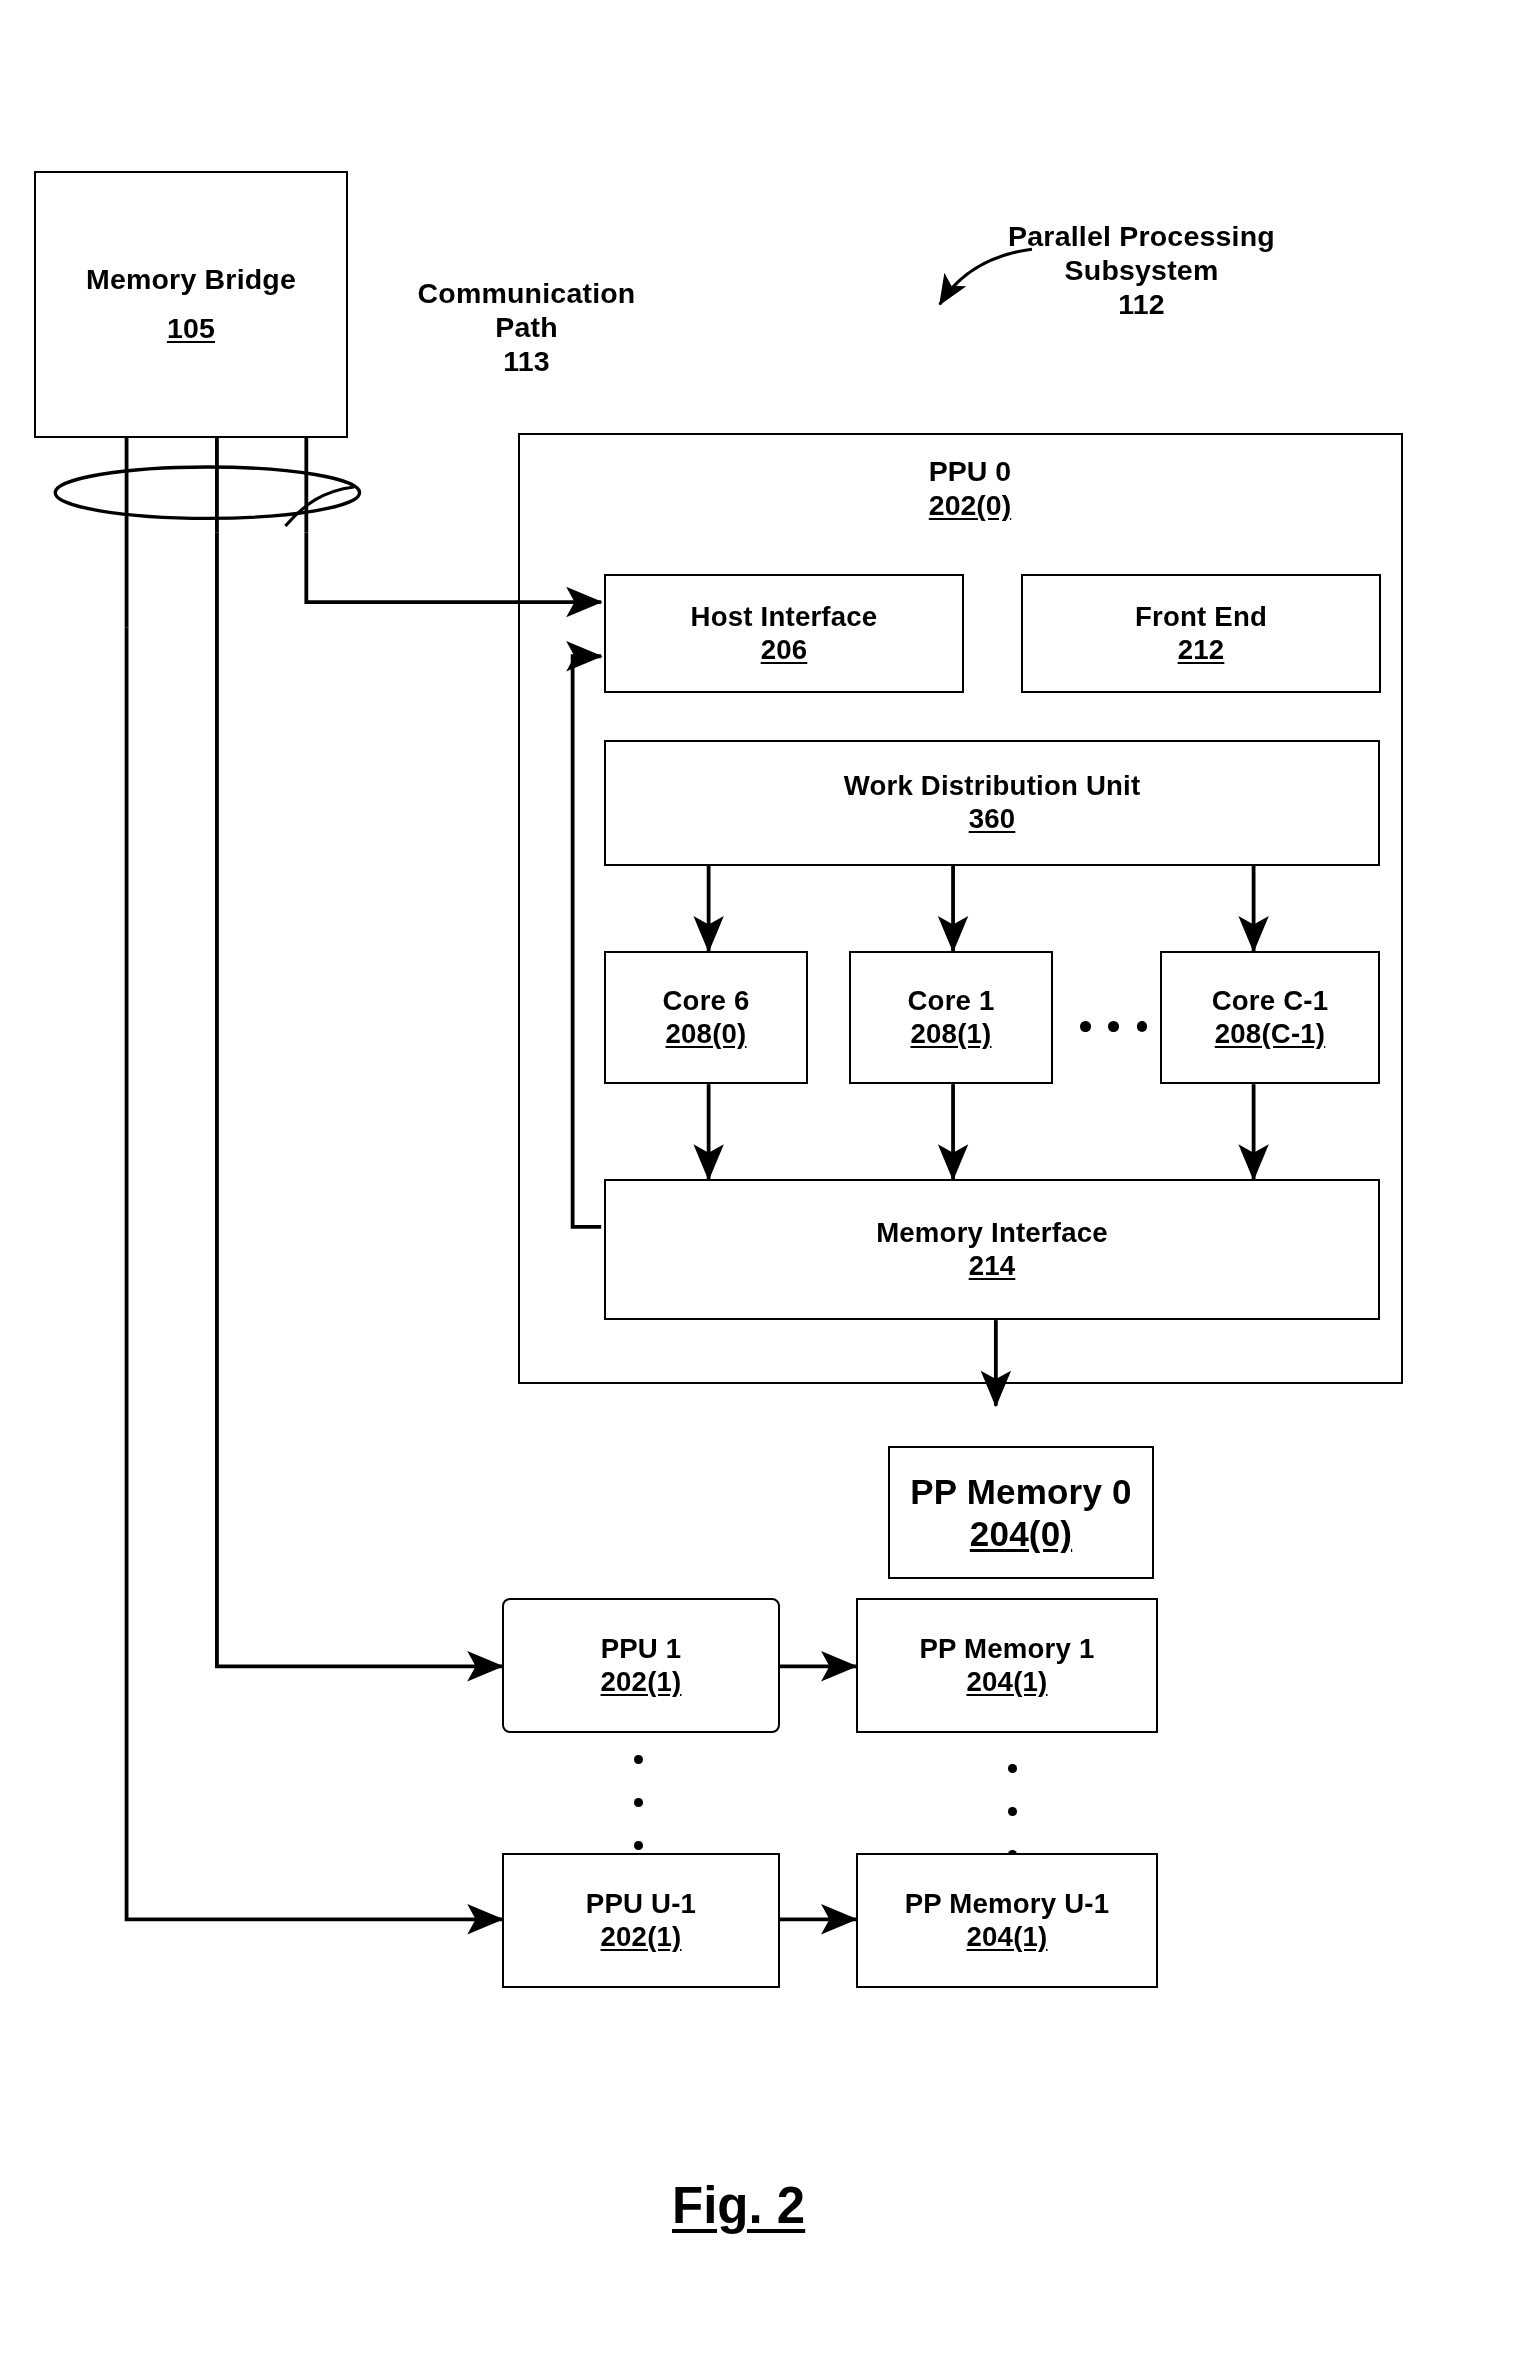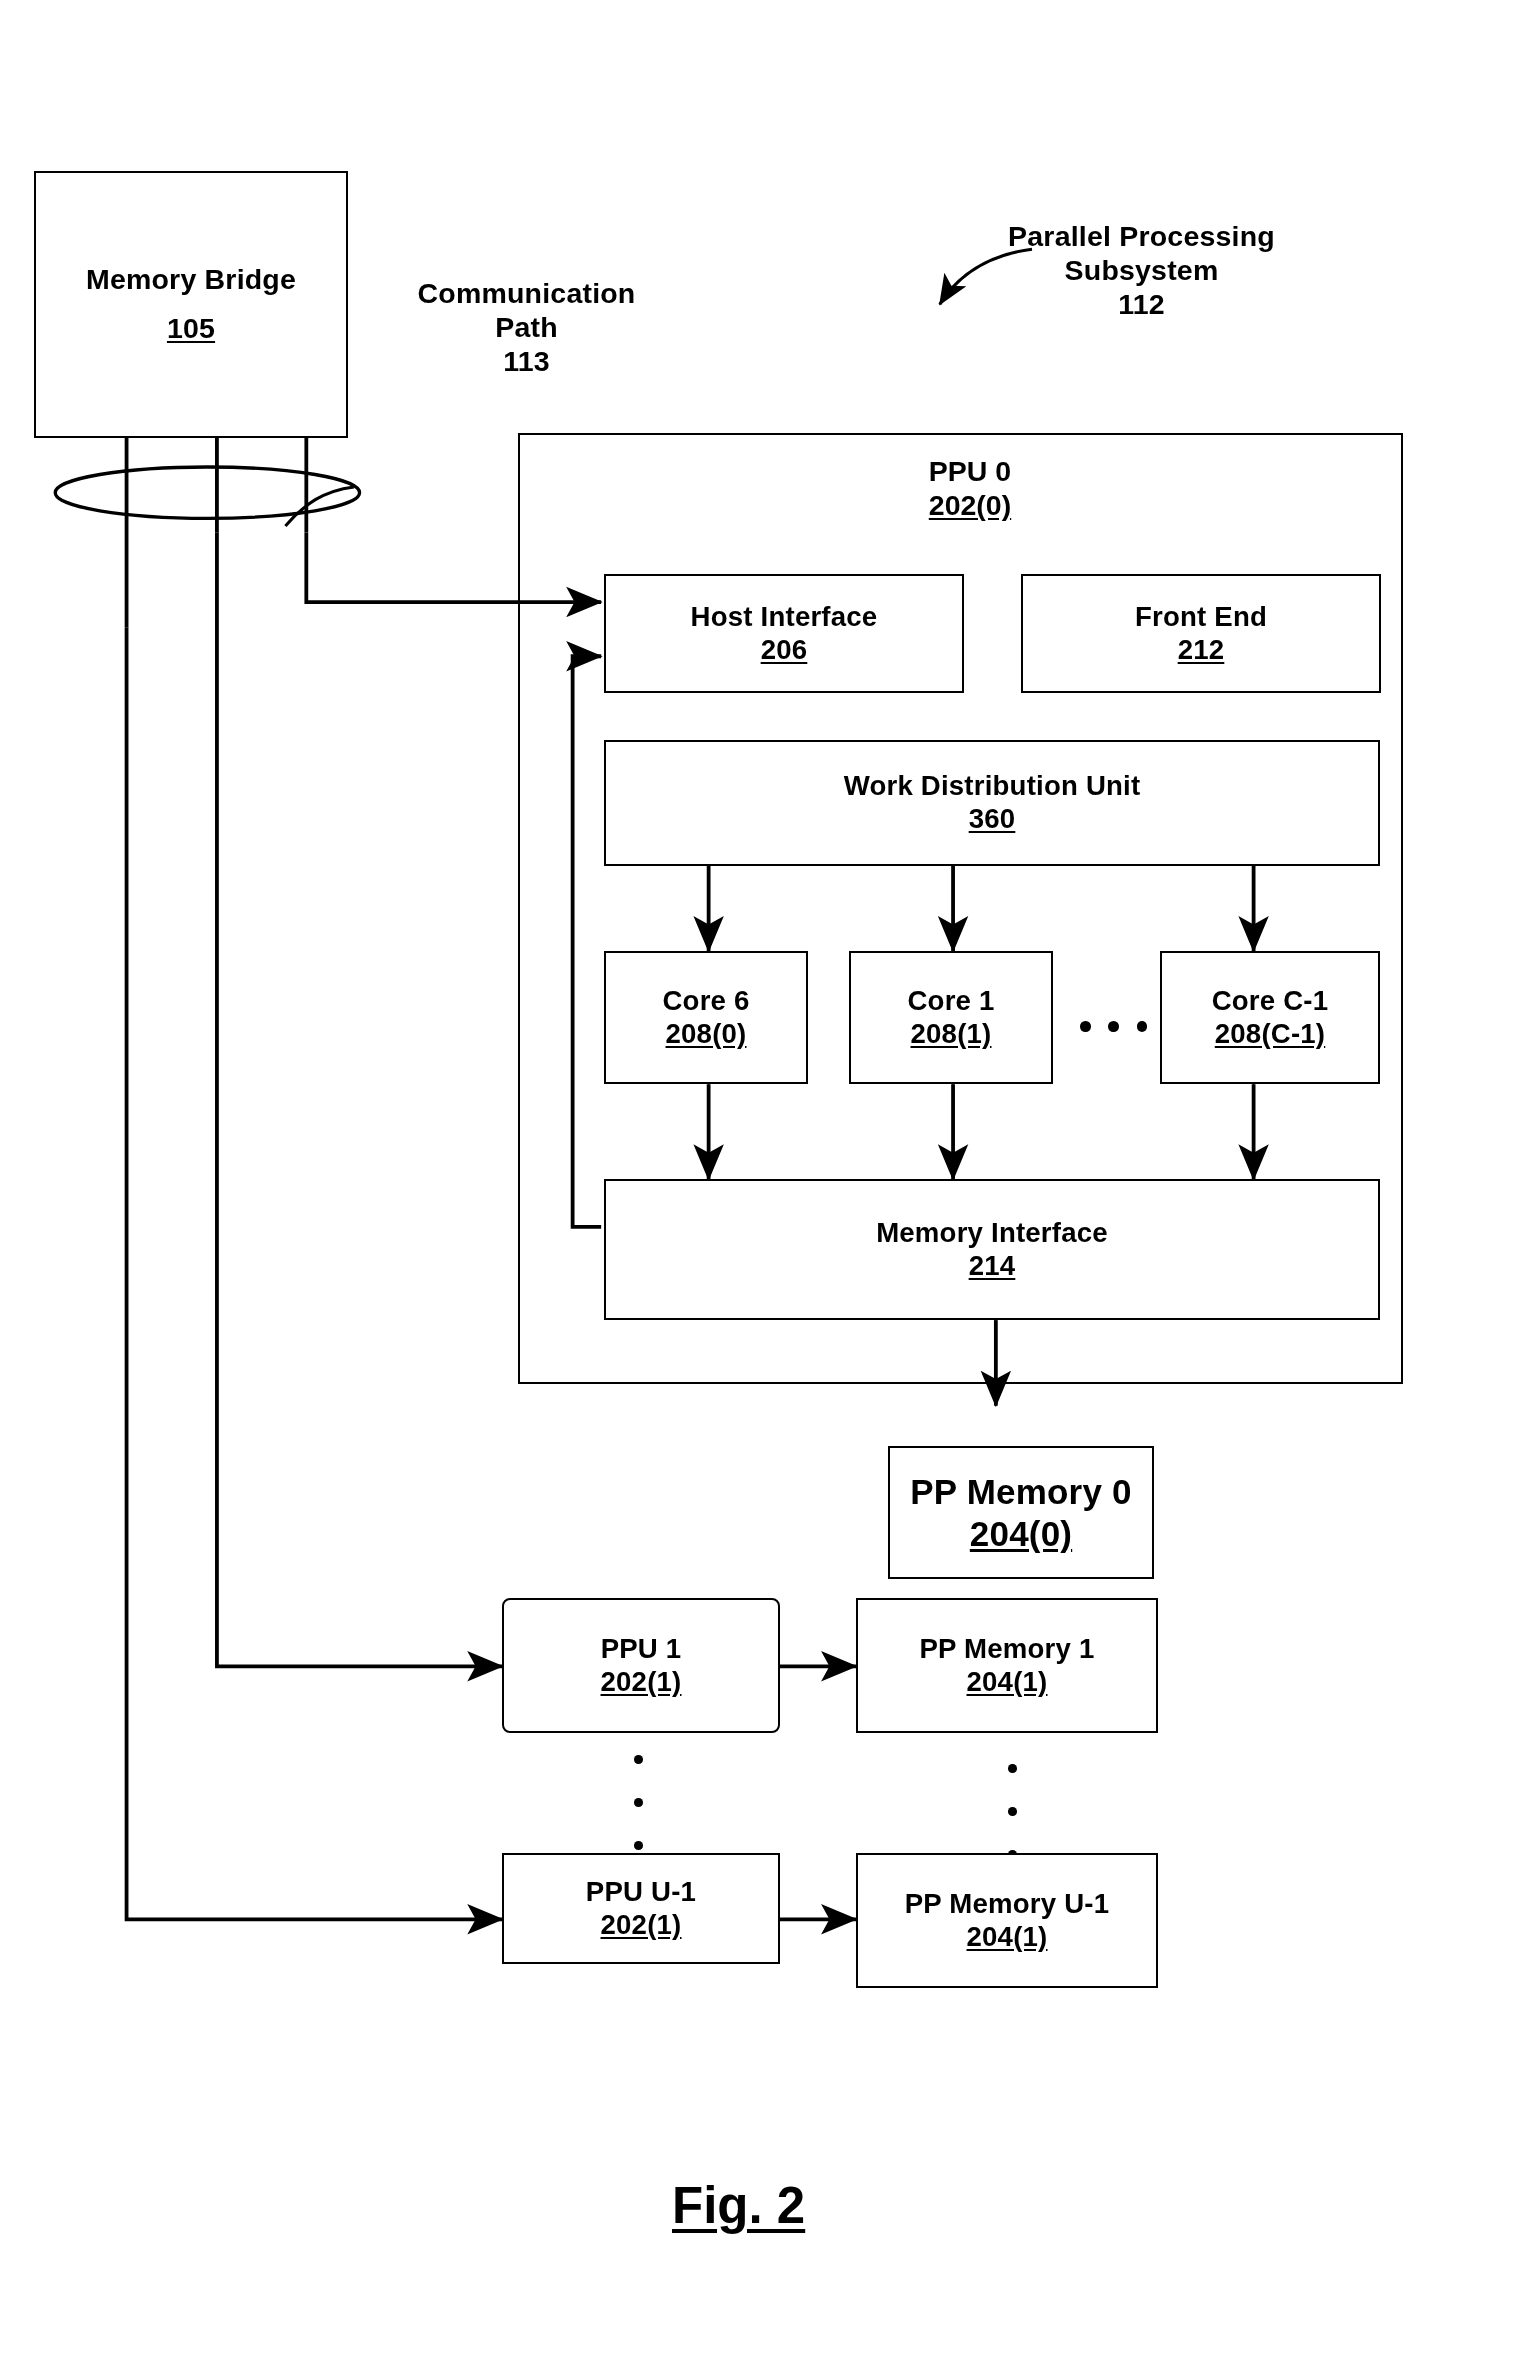--- a/index.html
+++ b/index.html
@@ -240,21 +240,21 @@
     <span></span>
       <span></span>
       <span></span>
   </div>
   <div class="dots" style="left:1008px; top:1764px; width:8.6px; height:95px;">
     <span></span>
       <span></span>
       <span></span>
   </div>
 
-  <div class="box" style="left:502px; top:1853px; width:278px; height:111px; font-size:27.6px;">
+  <div class="box" style="left:502px; top:1853px; width:278px; height:135px; font-size:27.6px;">
     <div class="ttl">PPU U-1</div>
     <div class="num">202(1)</div>
   </div>
 
   <div class="box" style="left:856px; top:1853px; width:302px; height:135px; font-size:27.6px;">
     <div class="ttl">PP Memory U-1</div>
     <div class="num">204(1)</div>
   </div>
 
   <div class="figcaption" style="left:672px; top:2176px; font-size:51px;">Fig. 2</div>

